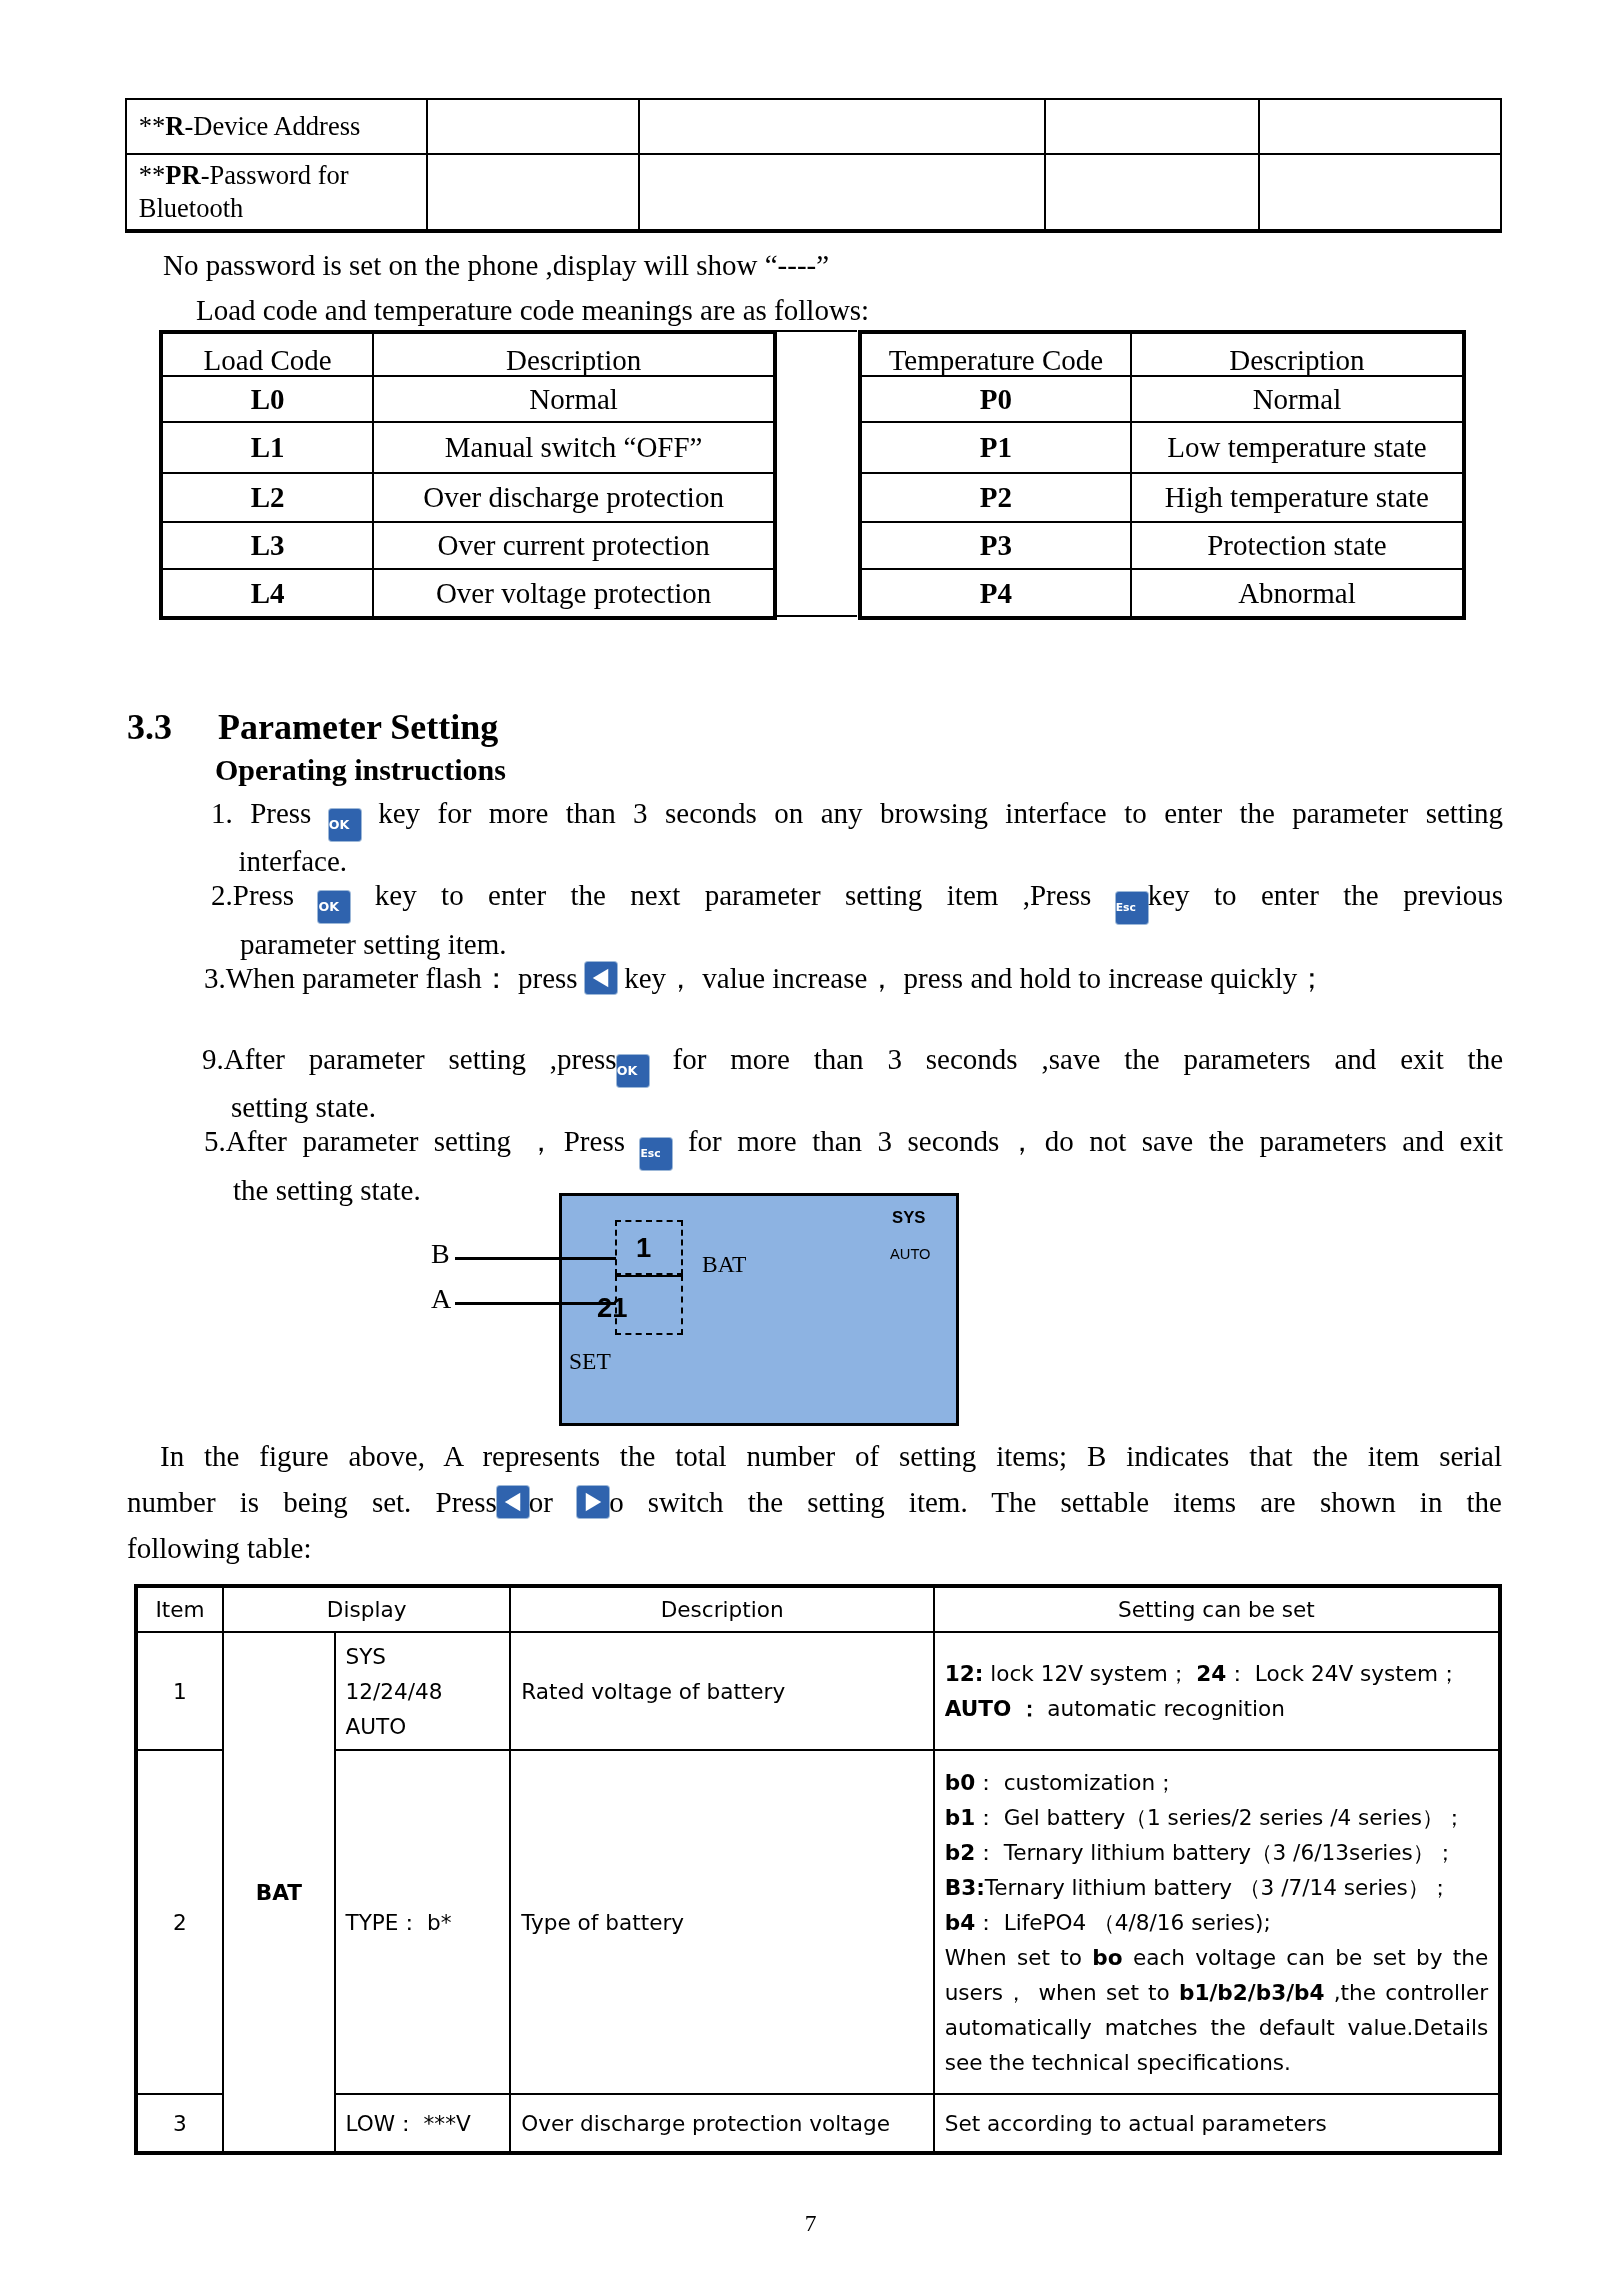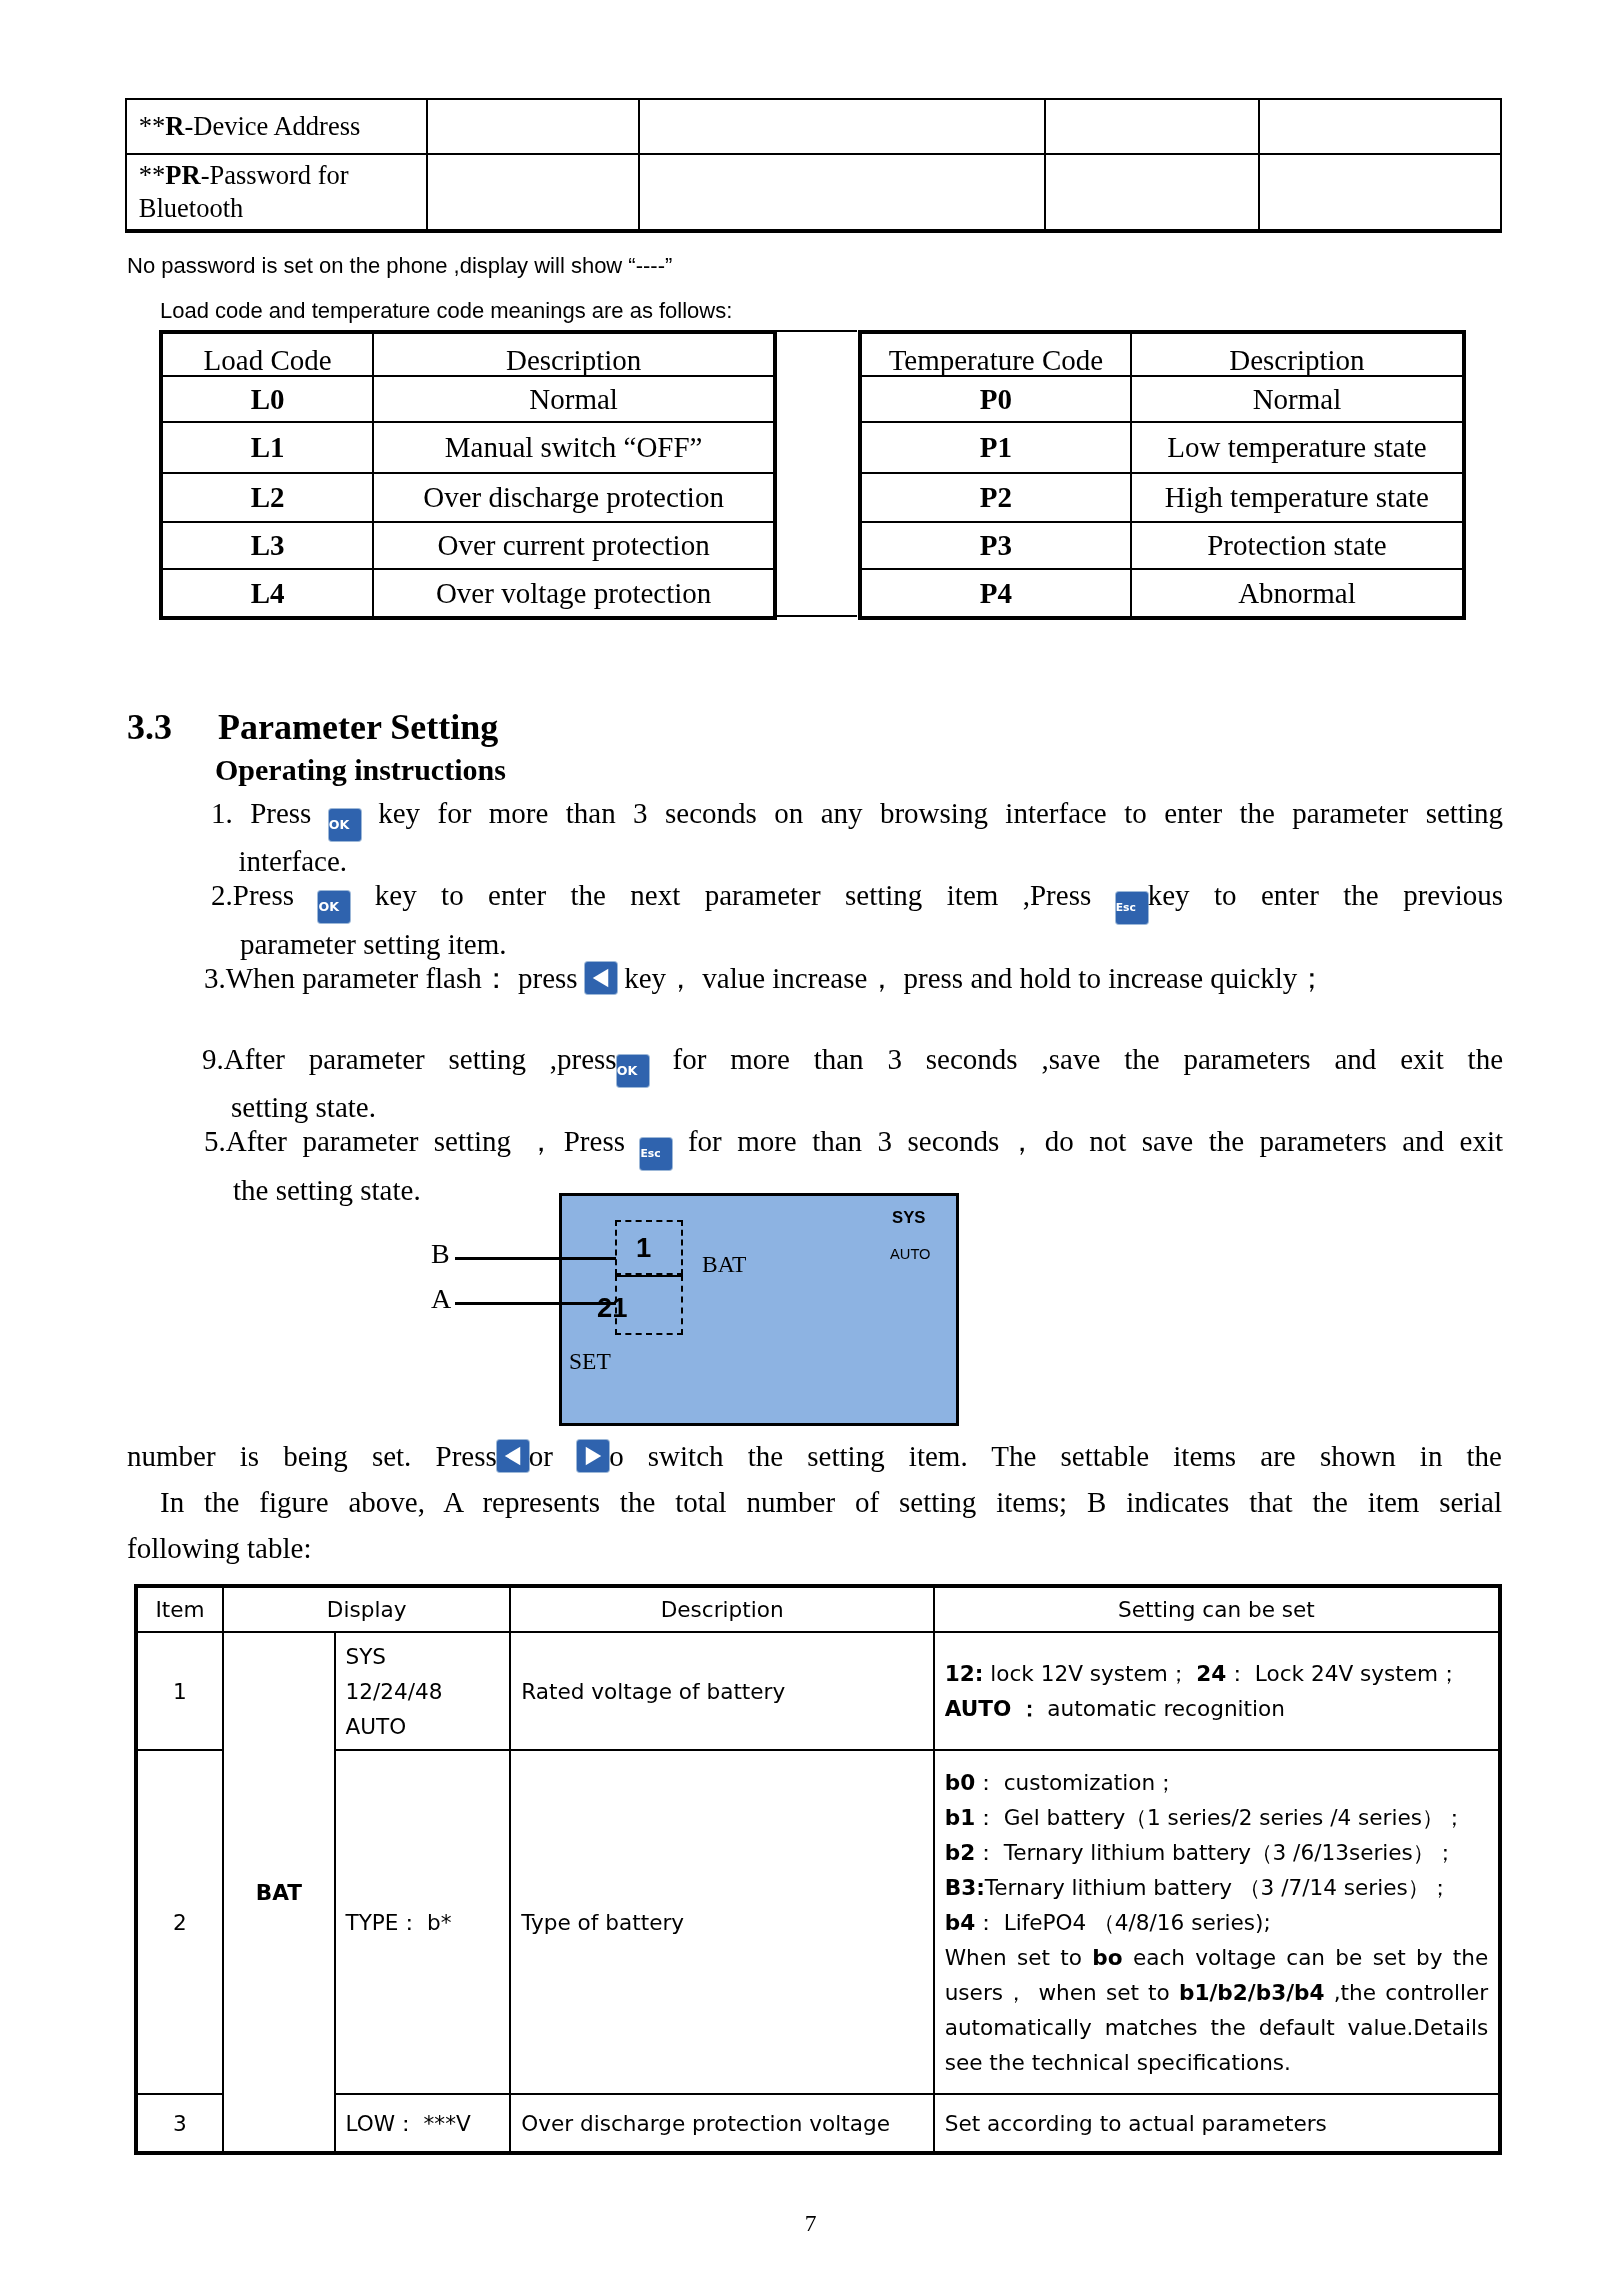--- a/index.html
+++ b/index.html
@@ -5,21 +5,21 @@
   html, body { margin:0; padding:0; background:#ffffff; }
   body { width:1621px; height:2293px; position:relative; overflow:hidden; color:#000; }
 
   
   table.top { position:absolute; left:125px; top:98px; width:1377px; border-collapse:collapse; font-family:"Liberation Serif", serif; font-size:26.5px; }
   table.top td { border:2.9px solid #000; padding:3.9px 11.8px; vertical-align:middle; line-height:33px; }
   table.top tr.r1 td { height:45px; }
   table.top tr.r2 td { height:63px; }
   table.top { border-bottom:4.9px solid #000; }
 
-  .line-text { position:absolute; font-family:Liberation Sans, sans-serif; font-size:22px; white-space:nowrap; line-height:35px; }
+  .line-text { position:absolute; font-family:Liberation Serif, serif; font-size:29px; white-space:nowrap; line-height:35px;margin-left:36px; }
 
   
   table.codes { position:absolute; border-collapse:collapse; font-family:"Liberation Serif", serif; font-size:29px; border:4.9px solid #000; }
   table.codes td { border:2.9px solid #000; text-align:center; padding:0 3.9px; line-height:29px; }
   table.codes td.code { font-weight:bold; }
   .gapbox { position:absolute; left:777px; top:330px; width:80px; height:287px; border:2px solid #000; border-left:none; border-right:none; box-sizing:border-box; }
 
   .h-sec { position:absolute; font-family:"Liberation Serif", serif; font-weight:bold; font-size:36px; white-space:nowrap; }
   .h-sub { position:absolute; font-family:"Liberation Serif", serif; font-weight:bold; font-size:30px; white-space:nowrap; }
 
@@ -207,29 +207,29 @@
 <div class="lcd-label" style="left:702px; top:1251px;">BAT</div>
 <div class="lcd-label" style="left:569px; top:1348px;">SET</div>
 <div class="lcd-small" style="left:892px; top:1208px; font-weight:bold;">SYS</div>
 <div class="lcd-small" style="left:890px; top:1246px; font-size:14.7px;">AUTO</div>
 <div class="leader" style="left:455px; top:1257px; width:161px;"></div>
 <div class="leader" style="left:455px; top:1302px; width:161px;"></div>
 <div class="callout" style="left:431px; top:1238px;">B</div>
 <div class="callout" style="left:431px; top:1283px;">A</div>
 
 <div class="para" style="left:127px; top:1433px; width:1375px; line-height:46px;">
+  <div style="text-align-last:justify; padding-left:33px;">In the figure above, A represents the total number of setting items; B indicates that the item serial</div>
   <div style="text-align-last:justify;">
     <span>number is being set. Press</span><span class="key arrow"><svg viewBox="0 0 33 33">
           <polygon points="24,7 24,26 8,16.5" fill="#fff"></polygon>
         </svg></span><span>or</span>
     <span class="key arrow"><svg viewBox="0 0 33 33">
           <polygon points="9,7 9,26 25,16.5" fill="#fff"></polygon>
         </svg></span><span>o switch the setting item. The settable items are shown in the</span>
   </div>
-  <div style="text-align-last:justify; padding-left:33px;">In the figure above, A represents the total number of setting items; B indicates that the item serial</div>
   <div>following table:</div>
 </div>
 
 <table class="settings">
   <colgroup>
     <col style="width:87px">
       <col style="width:112px">
       <col style="width:176px">
       <col style="width:425px">
       <col style="width:568px">

